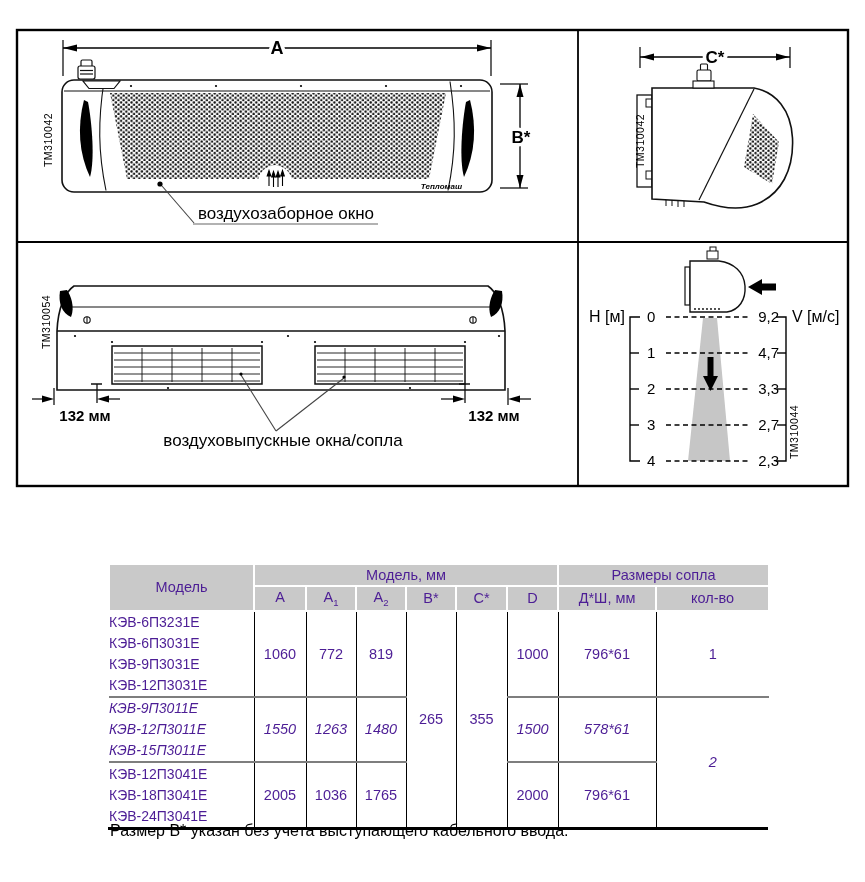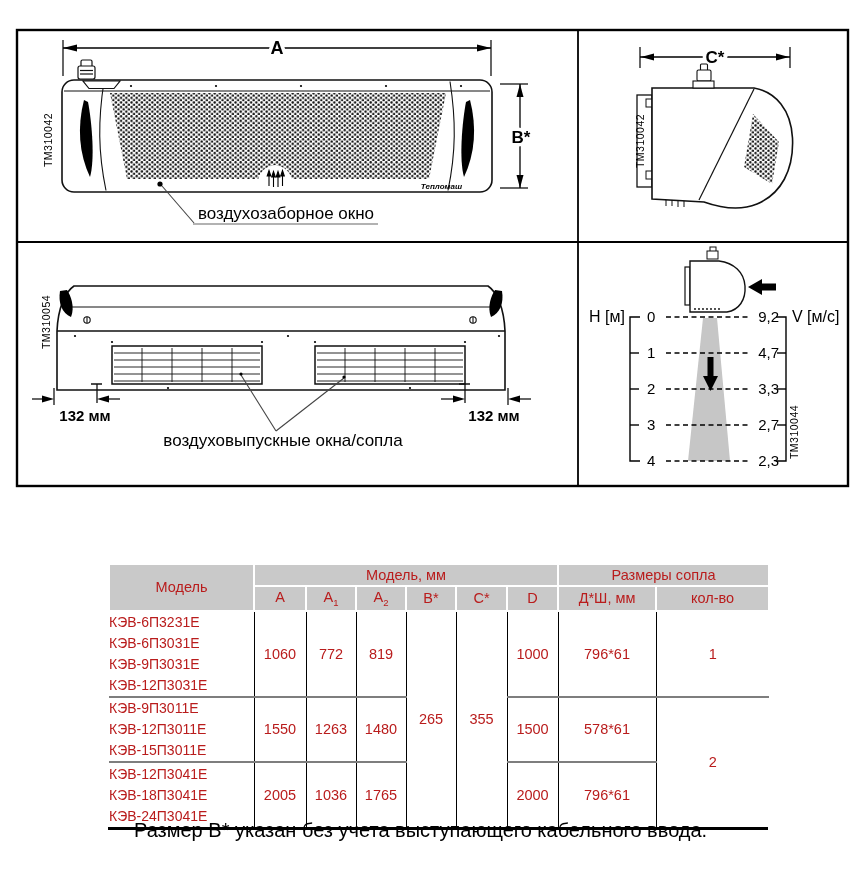--- a/index.html
+++ b/index.html
@@ -4,36 +4,36 @@
 <style>
   html,body{margin:0;padding:0;background:#fff;}
   .page{position:relative;width:865px;height:882px;background:#fff;
         font-family:"Liberation Sans",sans-serif;color:#000;overflow:hidden;}
   svg text{font-family:"Liberation Sans",sans-serif;fill:#000;}
   .halo{paint-order:stroke;stroke:#fff;stroke-width:7px;stroke-linejoin:round;}
 
   
   .tablewrap{position:absolute;left:108px;top:563px;width:660px;border-bottom:3px solid #000;}
   table.dims{border-collapse:collapse;table-layout:fixed;width:660px;
-             font-size:14.5px;line-height:1.15;color:#b91c1c;}
+             font-size:14.5px;line-height:1.15;color:#4c1d95;}
   table.dims td{padding:0;}
   td.h{background:#c9c9c9;border:2px solid #fff;text-align:center;vertical-align:middle;}
   tr.hr1 td.h{height:20px;}
   tr.hr2 td.h{height:23px;}
   td.h sub{font-size:9.5px;}
   td.b{border-left:1.4px solid #000;border-right:1.4px solid #000;
        text-align:center;vertical-align:middle;margin-left:48px;}
   td.model{border-left:none;text-align:left;padding-left:2px;font-size:14px;line-height:21px;}
   td.last{border-right:none;}
   tr.g1 td{height:84px;}
-  tr.g2 td{height:61px;}
+  tr.g2 td{height:61px;font-style:italic;}
   tr.g3 td{height:64px;}
   tr.sep td{border-top:2px solid #7e7e7e;}
 
-  .footnotes{position:absolute;left:110px;top:822px;font-size:20px;line-height:17.5px;margin-left:24px;}
+  .footnotes{position:absolute;left:110px;top:822px;font-size:16px;line-height:17.5px;}
 </style>
 </head>
 <body>
 
 <div class="page">
 
   <svg width="865" height="505" viewBox="0 0 865 505" style="position:absolute;left:0;top:0">
     <defs>
       <pattern id="dots" width="5.2" height="4.6" patternUnits="userSpaceOnUse">
         <circle cx="1.5" cy="1.3" r="1.22" fill="#161616"></circle>

